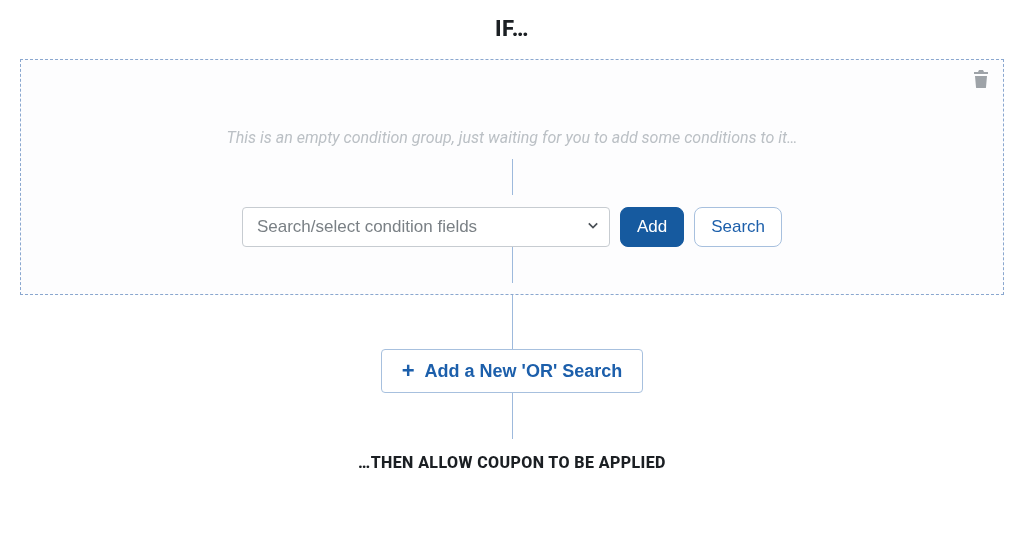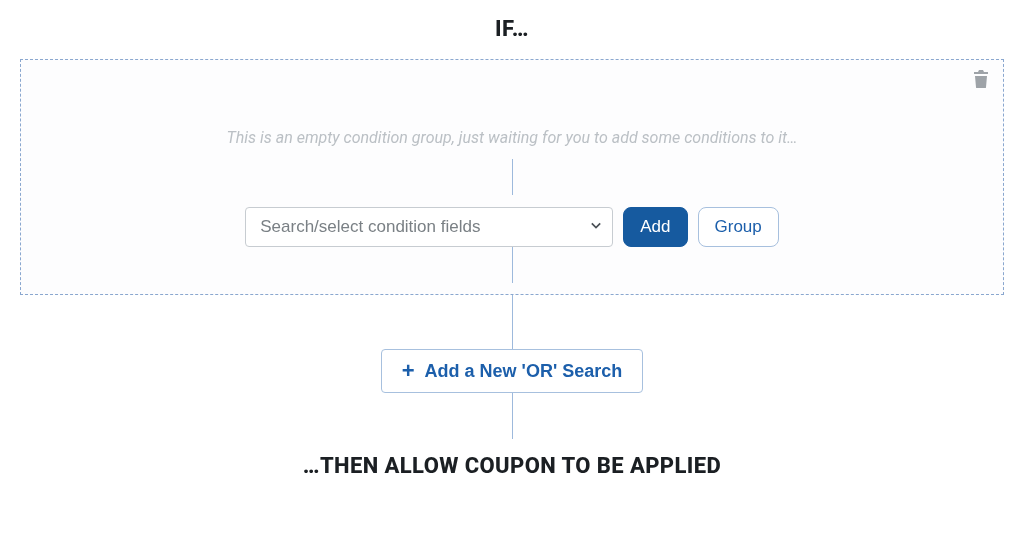--- a/index.html
+++ b/index.html
@@ -137,21 +137,21 @@
   }
   .plus-icon {
     font-size: 22px;
     font-weight: 800;
     line-height: 1;
     color: var(--blue);
   }
   h2.then-heading {
     text-align: center;
     font-weight: 800;
-    font-size: 22px;
+    font-size: 16px;
     letter-spacing: 0.4px;
     margin: 14px 0 0 0;
     color: #1b1f23;
   }
 </style>
 </head>
 <body>
 
 <div class="page">
 
@@ -171,21 +171,21 @@
     <div class="add-row">
       <div class="select-wrap">
         <input class="select-field" placeholder="Search/select condition fields" style="">
         <span class="chevron">
           <svg width="14" height="14" viewBox="0 0 20 20" fill="none" stroke="currentColor" stroke-width="2.4">
             <polyline points="4 7 10 13 16 7"></polyline>
           </svg>
         </span>
       </div>
       <button class="btn btn-primary">Add</button>
-      <button class="btn btn-secondary">Group</button>
+      <button class="btn btn-secondary">Search</button>
     </div>
 
     <span class="vline short"></span>
   </div>
 
   <span class="vline after-box"></span>
 
   <div class="or-group-btn-wrap">
     <button class="or-group-btn">
       <span class="plus-icon">+</span>

